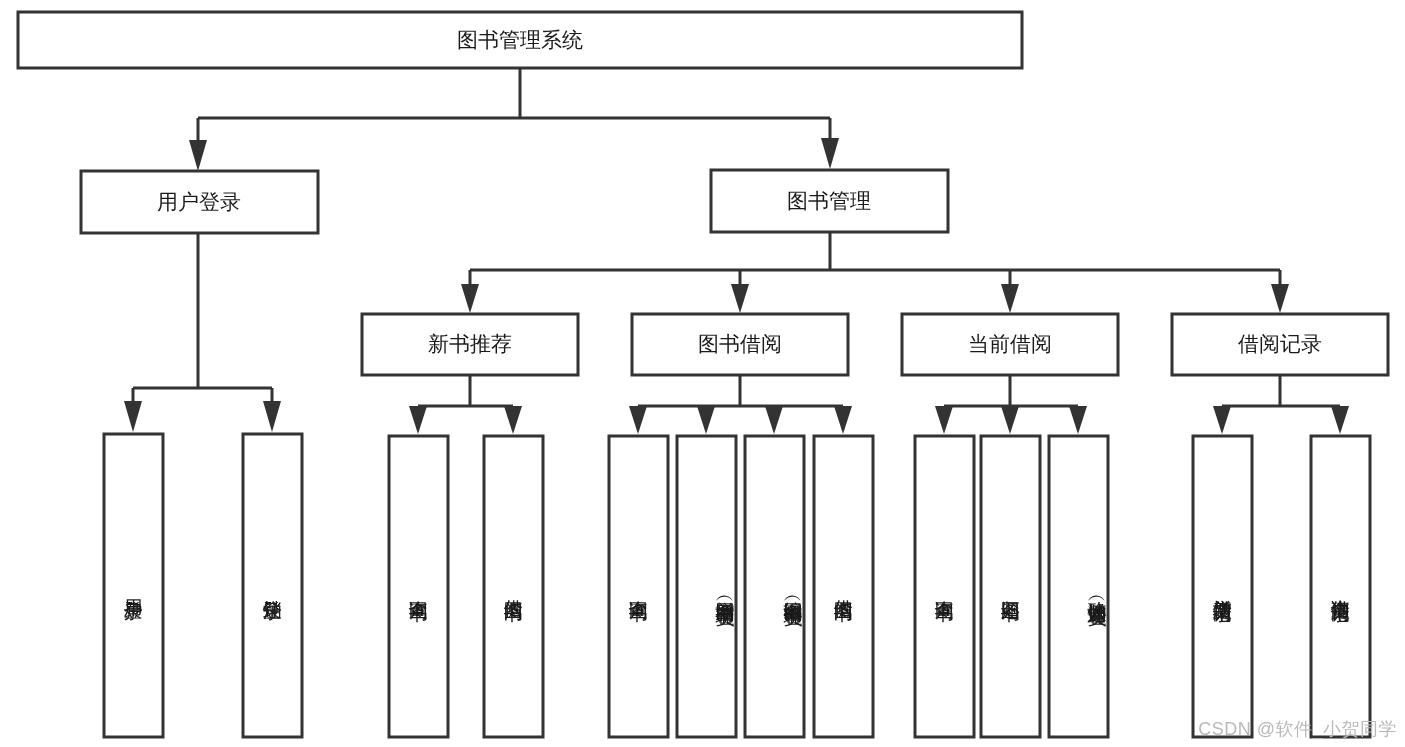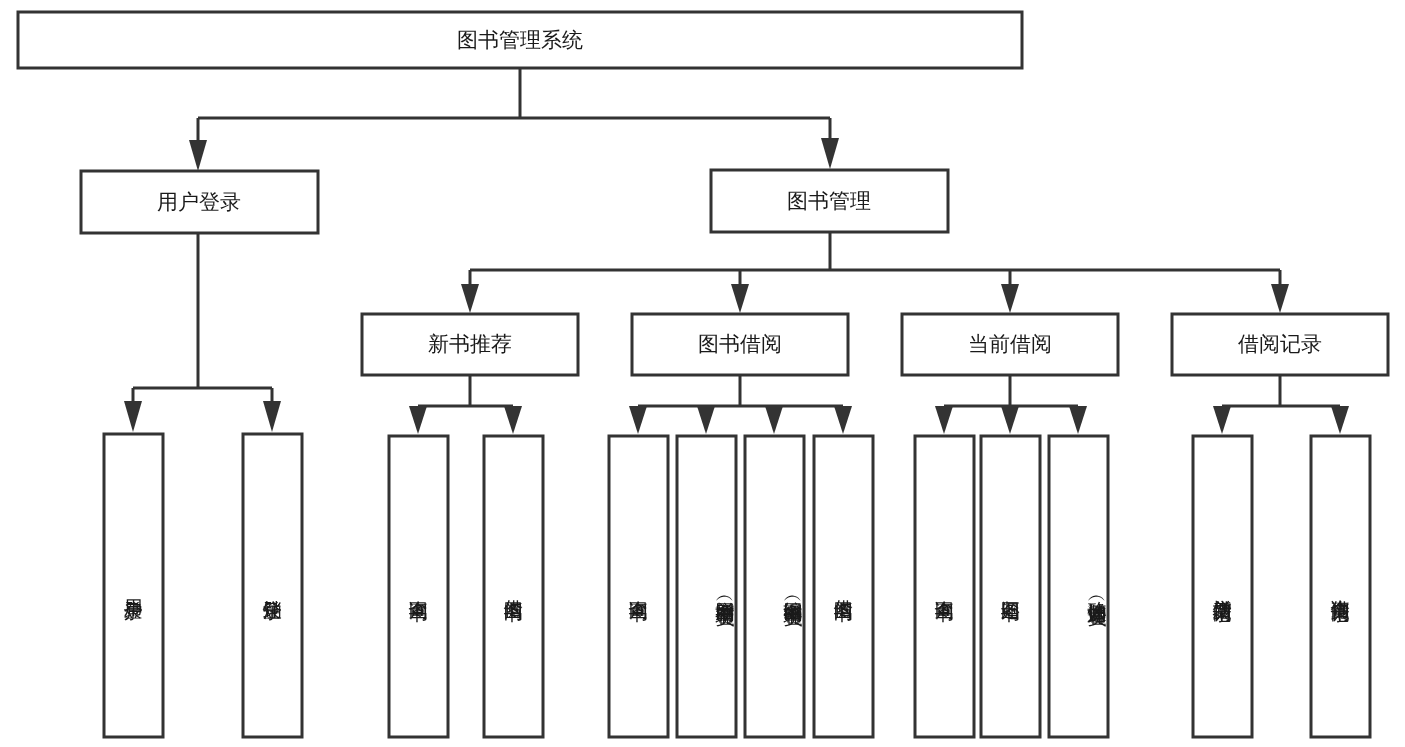--- a/index.html
+++ b/index.html
@@ -224,14 +224,15 @@
   <div class="node-label-v" style="left:745px; top:436px; width:59px; height:301px; display:flex; align-items:flex-start; justify-content:center; padding-top:8px; box-sizing:border-box;">编辑图书（管理员）</div>
   <div class="node-label-v" style="left:814px; top:436px; width:59px; height:301px; display:flex; align-items:center; justify-content:center;">借阅图书</div>
 
   <div class="node-label-v" style="left:915px; top:436px; width:59px; height:301px; display:flex; align-items:center; justify-content:center;">查询图书</div>
   <div class="node-label-v" style="left:981px; top:436px; width:59px; height:301px; display:flex; align-items:center; justify-content:center;">归还图书</div>
   <div class="node-label-v" style="left:1049px; top:436px; width:59px; height:301px; display:flex; align-items:flex-start; justify-content:center; padding-top:8px; box-sizing:border-box;">确认归还（管理员）</div>
 
   <div class="node-label-v" style="left:1193px; top:436px; width:59px; height:301px; display:flex; align-items:center; justify-content:center;">新增借阅记录</div>
   <div class="node-label-v" style="left:1311px; top:436px; width:59px; height:301px; display:flex; align-items:center; justify-content:center;">查询借阅记录</div>
 
+  <div class="watermark">CSDN @软件_小贺同学</div>
 
 </div>
 
 </body></html>

